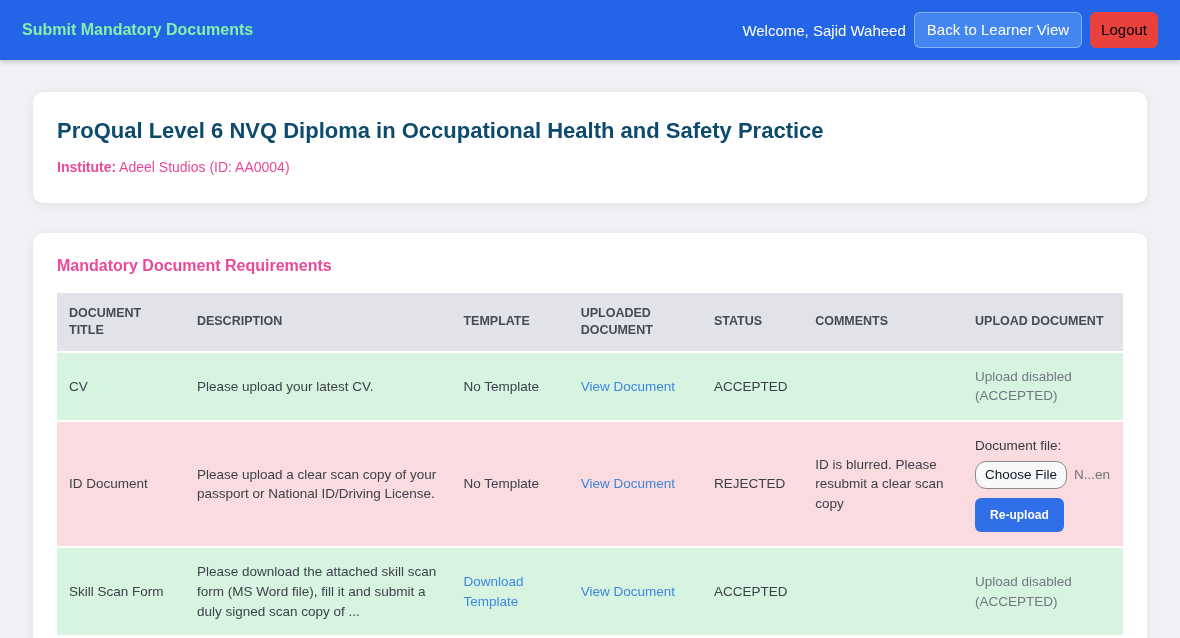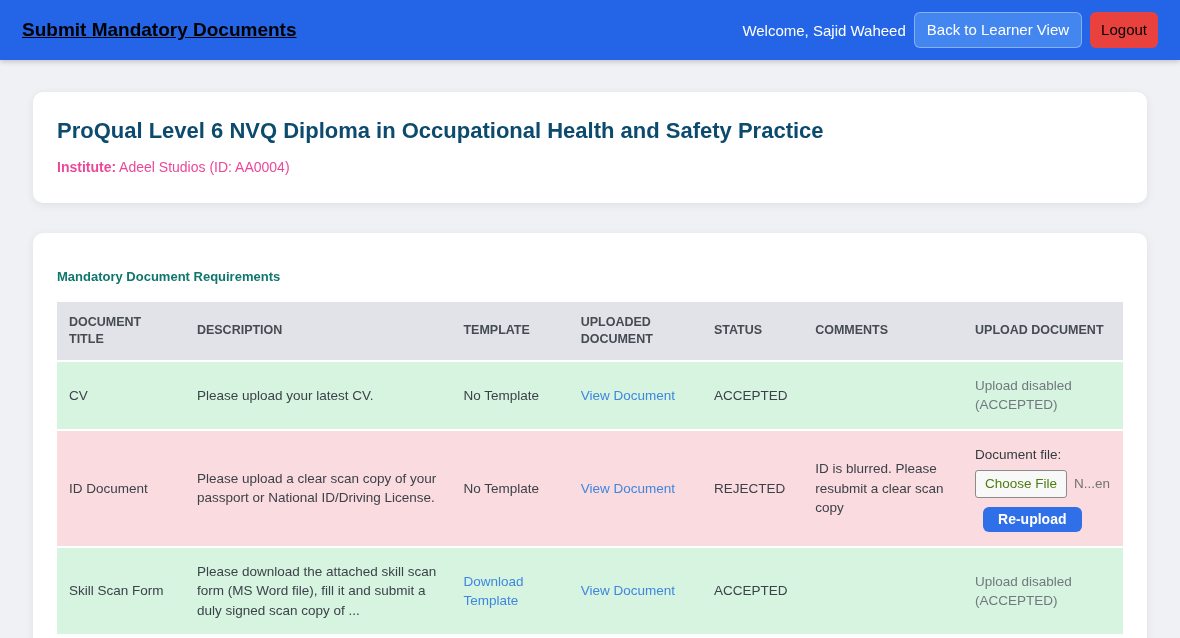--- a/index.html
+++ b/index.html
@@ -22,21 +22,21 @@
     color: #3c4249;
   }
 
   
   .navbar {
     height: 60px; background: var(--navbar-bg);
     display: flex; align-items: center; justify-content: space-between;
     padding: 0 22px;
     box-shadow: 0 2px 5px rgba(0,0,0,.18);
   }
-  .navbar-title { color: #000000; font-weight: bold; font-size: 19px; text-decoration: underline; }
+  .navbar-title { color: #86efac; font-weight: bold; font-size: 16px; }
   .navbar-right { display: flex; align-items: center; gap: 8px; }
   .welcome { color: #fff; font-size: 15px; }
   .btn {
     border: none; border-radius: 6px; font-size: 15px;
     cursor: pointer; font-family: inherit; line-height: 1.2;
   }
   .btn-back {
     background: var(--back-button-bg); color: #fff;
     padding: 8px 12px; border: 1px solid rgba(255,255,255,.35);
   }
@@ -46,21 +46,21 @@
   .content { padding: 32px 33px 0; }
   .card {
     background: #fff; border-radius: 10px;
     box-shadow: 0 2px 8px rgba(33,37,41,.08);
     padding: 24px;
   }
   .course-card h1 { margin: 2px 0 15px; font-size: 22px; color: #0c4a6e; font-weight: bold; }
   .institute { margin: 0 0 4px; font-size: 14px; color: #ec4899; }
   .institute strong { margin-right: 3px; }
   .requirements-card { margin-top: 30px; padding-bottom: 26px; }
-  .requirements-card h2 { margin: 12px 0 18px; font-size: 13px; color: #0f766e; font-weight: bold; }
+  .requirements-card h2 { margin: 0 0 18px; font-size: 16px; color: #ec4899; font-weight: bold; }
 
   
   table { width: 100%; border-collapse: collapse; table-layout: fixed; }
   thead th {
     background: var(--header-bg); color: #454b53;
     font-size: 12.5px; font-weight: bold; text-align: left;
     padding: 12px; line-height: 1.35; vertical-align: middle;
     border-bottom: 2px solid #fff;
   }
   tbody td {
@@ -69,27 +69,27 @@
     border-bottom: 2px solid #fff;
   }
   .row-accepted td { background: var(--accepted-row); }
   .row-rejected td { background: var(--rejected-row); }
   .link { color: var(--link); text-decoration: none; cursor: pointer; }
   .cell-status { color: #3b4148; }
   .upload-disabled { color: #71787f; }
   .upload-form .upload-label { margin-bottom: 6px; color: #333a40; }
   .file-input { display: flex; align-items: center; gap: 7px; margin-bottom: 9px; }
   .choose-btn {
-    border: 1px solid #8b8b8b; background: #f8f8f8; color: #4d7c0f;
-    padding: 3px 9px; border-radius: 3px; white-space: nowrap; cursor: pointer;
+    border: 1px solid #8b8b8b; background: #f8f8f8; color: #0f172a;
+    padding: 3px 9px; border-radius: 11px; white-space: nowrap; cursor: pointer;
   }
   .file-name { color: #737373; white-space: nowrap; }
   .btn-reupload {
     background: var(--primary-button); color: #fff; font-weight: bold;
-    font-size: 14px; padding: 4px 15px; border-radius: 6px; margin-left: 8px;
+    font-size: 12px; padding: 10px 15px; border-radius: 6px;
   }
 </style>
 </head>
 <body>
 
 <nav class="navbar">
   <div class="navbar-title">Submit Mandatory Documents</div>
   <div class="navbar-right">
     <span class="welcome">Welcome, Sajid Waheed</span>
     <button class="btn btn-back">Back to Learner View</button>

